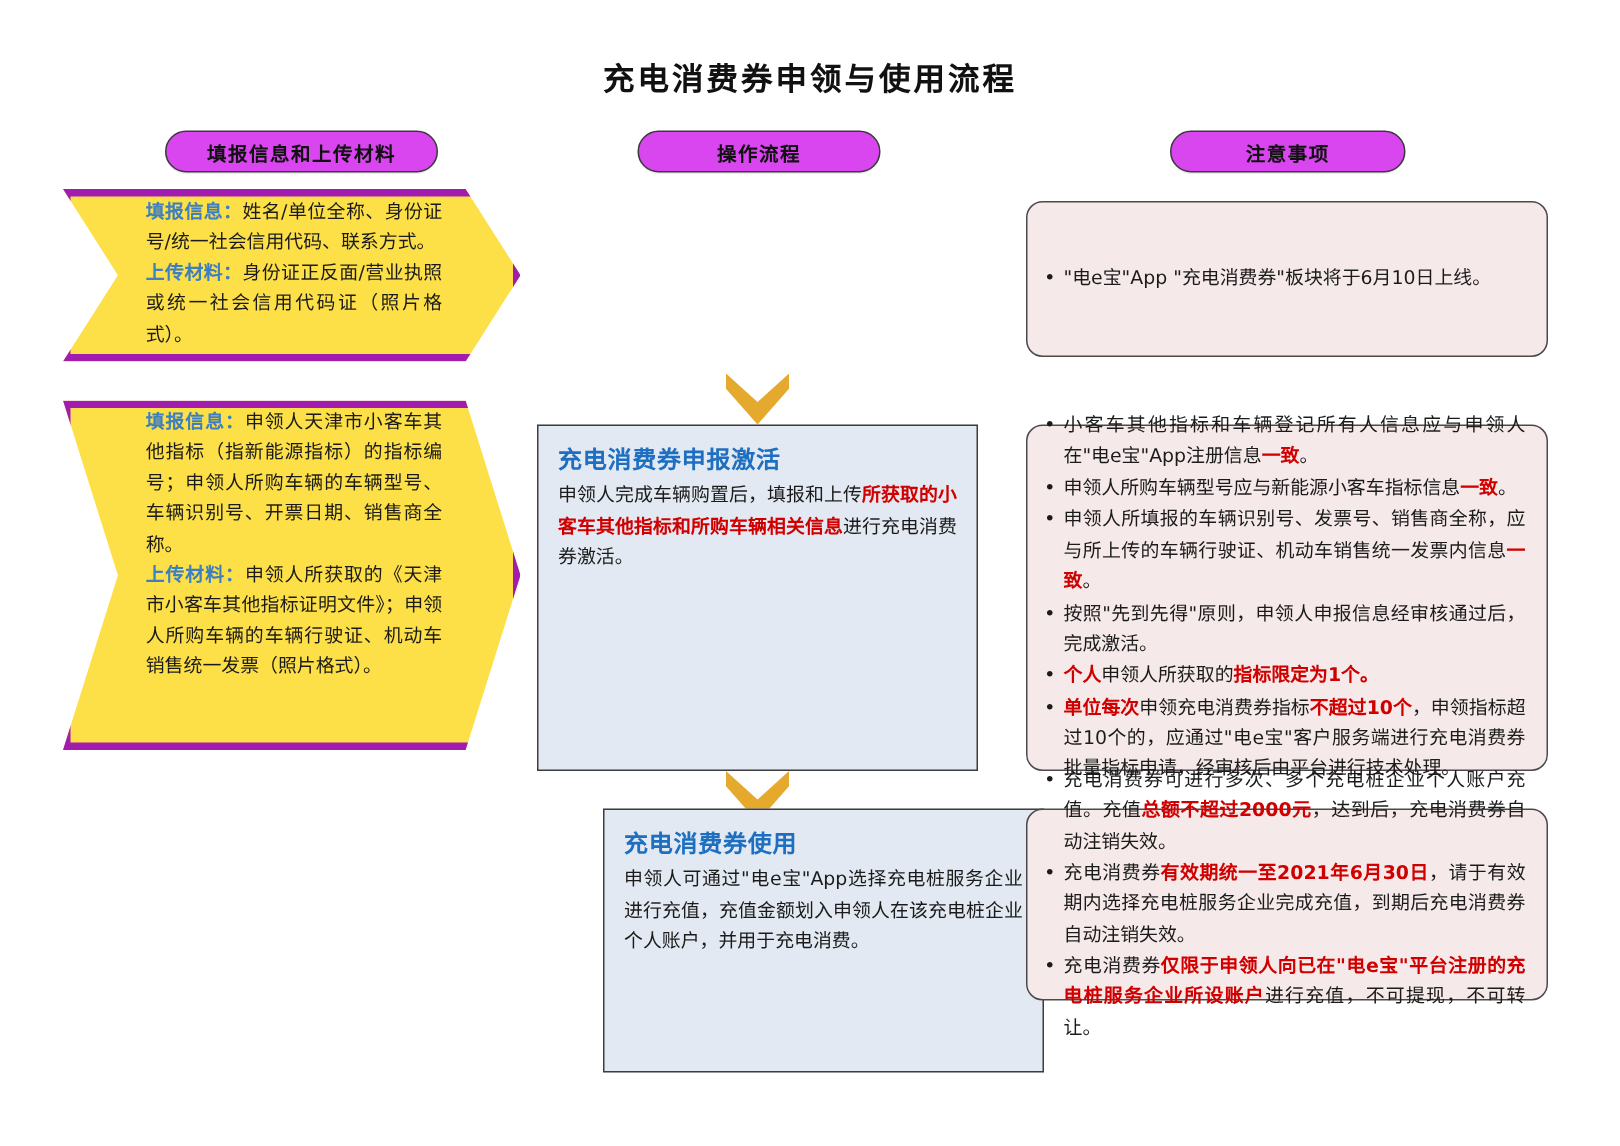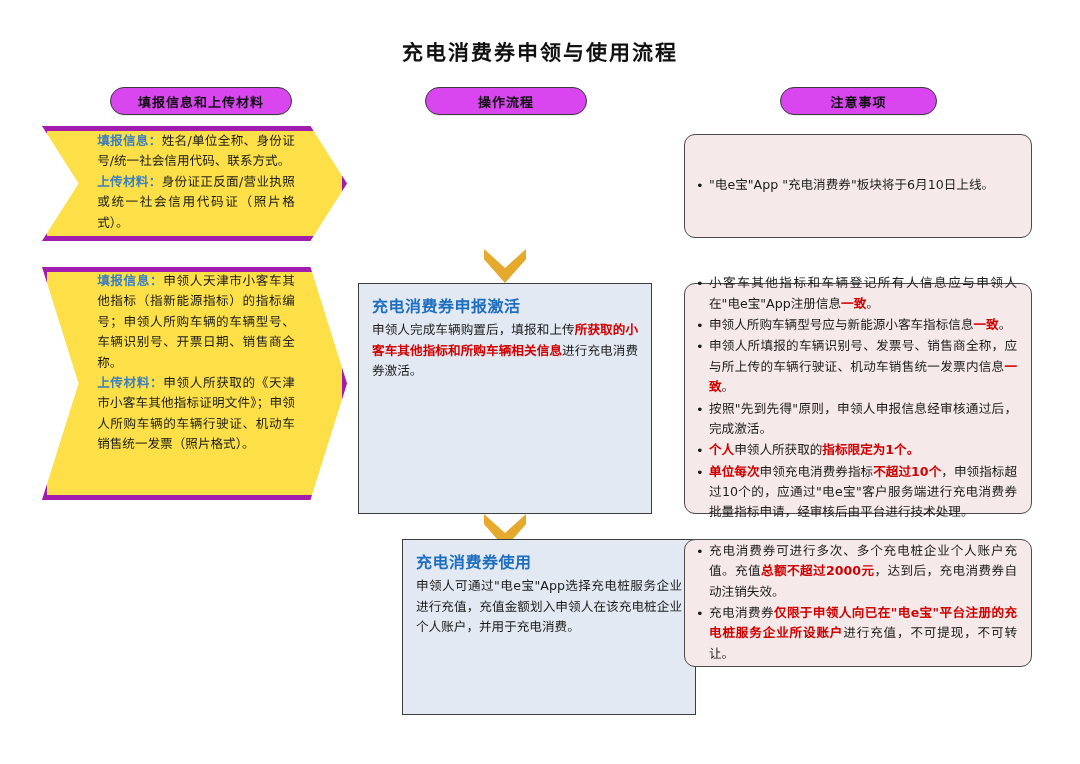--- a/index.html
+++ b/index.html
@@ -224,17 +224,18 @@
         <li><span>申领人所填报的车辆识别号、发票号、销售商全称，应与所上传的车辆行驶证、机动车销售统一发票内信息</span><span class="rb">一致</span><span>。</span></li>
         <li><span>按照"先到先得"原则，申领人申报信息经审核通过后，完成激活。</span></li>
         <li><span class="rb">个人</span><span>申领人所获取的</span><span class="rb">指标限定为1个。</span></li>
         <li><span class="rb">单位每次</span><span>申领充电消费券指标</span><span class="rb">不超过10个</span><span>，申领指标超过10个的，应通过"电e宝"客户服务端进行充电消费券批量指标申请，经审核后由平台进行技术处理。</span></li>
       </ul>
   </div>
 
   <div class="note-box" id="note-3">
     <ul class="note-list">
         <li><span>充电消费券可进行多次、多个充电桩企业个人账户充值。充值</span><span class="rb">总额不超过2000元</span><span>，达到后，充电消费券自动注销失效。</span></li>
+        <li><span>充电消费券</span><span class="rb">有效期统一至2021年6月30日</span><span>，请于有效期内选择充电桩服务企业完成充值，到期后充电消费券自动注销失效。</span></li>
         <li><span>充电消费券</span><span class="rb">仅限于申领人向已在"电e宝"平台注册的充电桩服务企业所设账户</span><span>进行充值，不可提现，不可转让。</span></li>
       </ul>
   </div>
 
 </div>
 
 </body></html>

